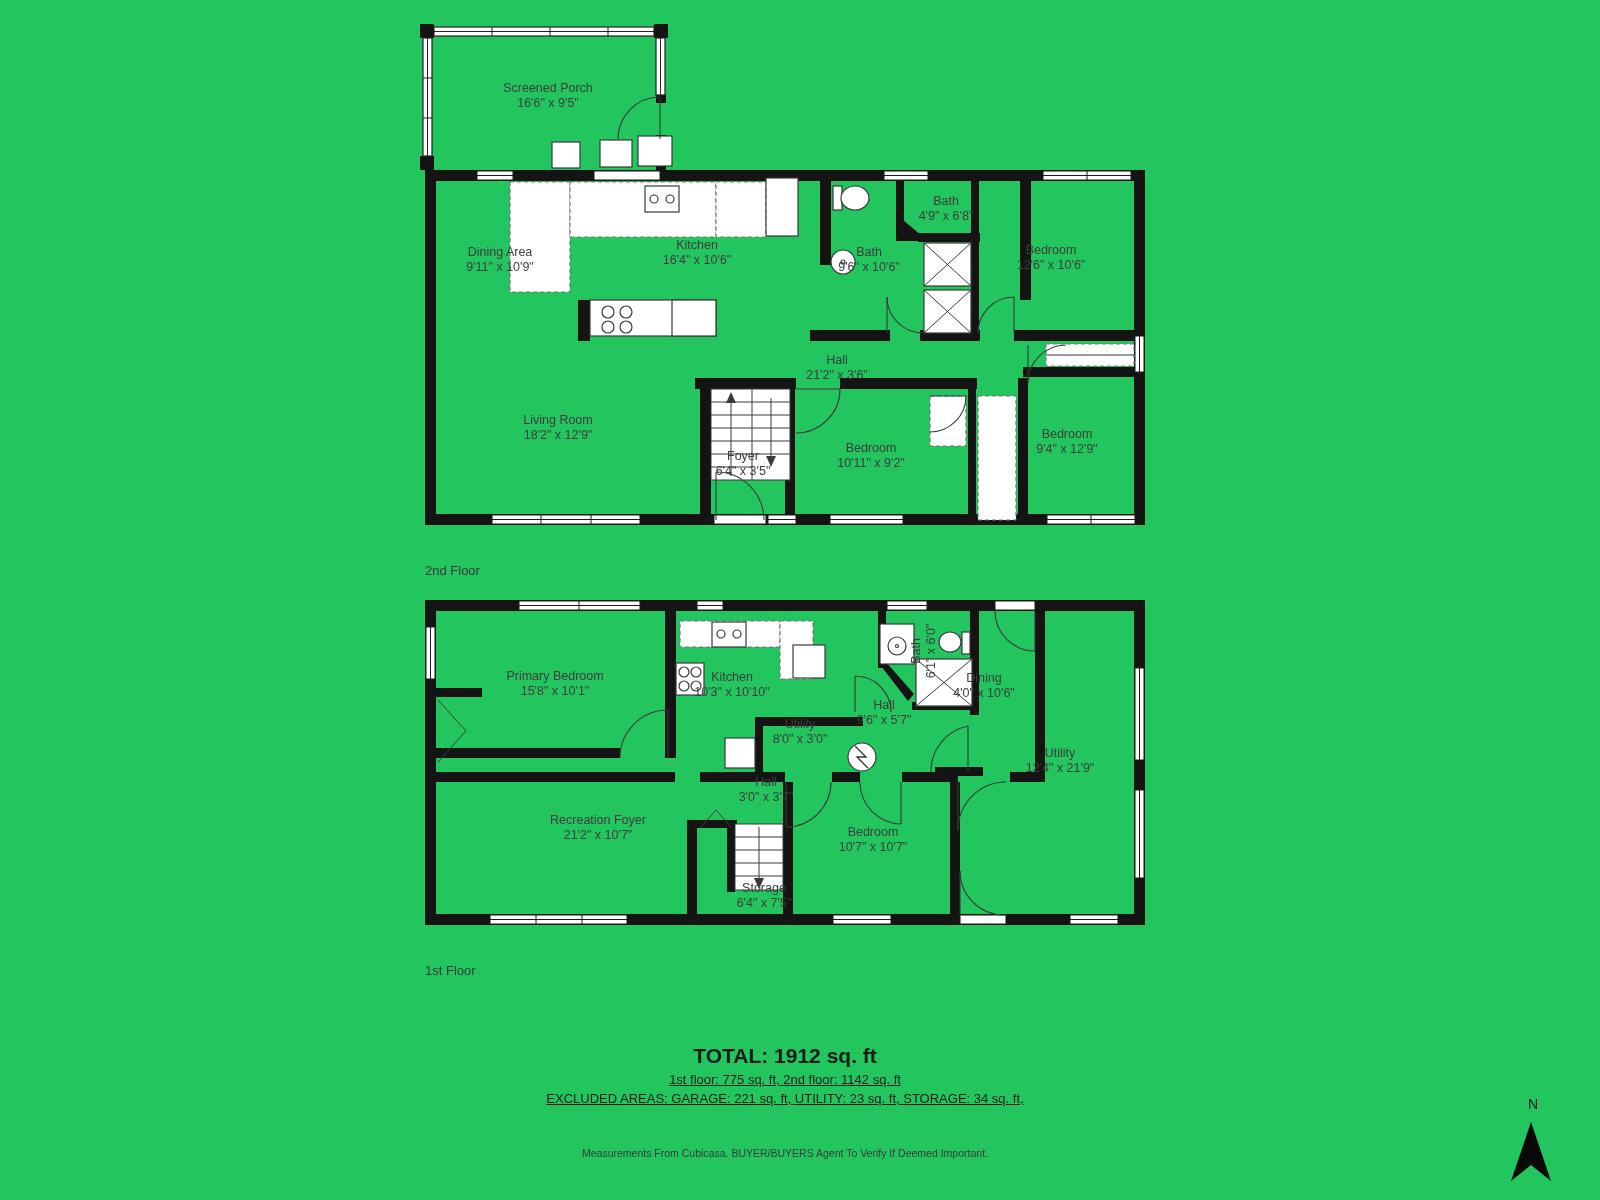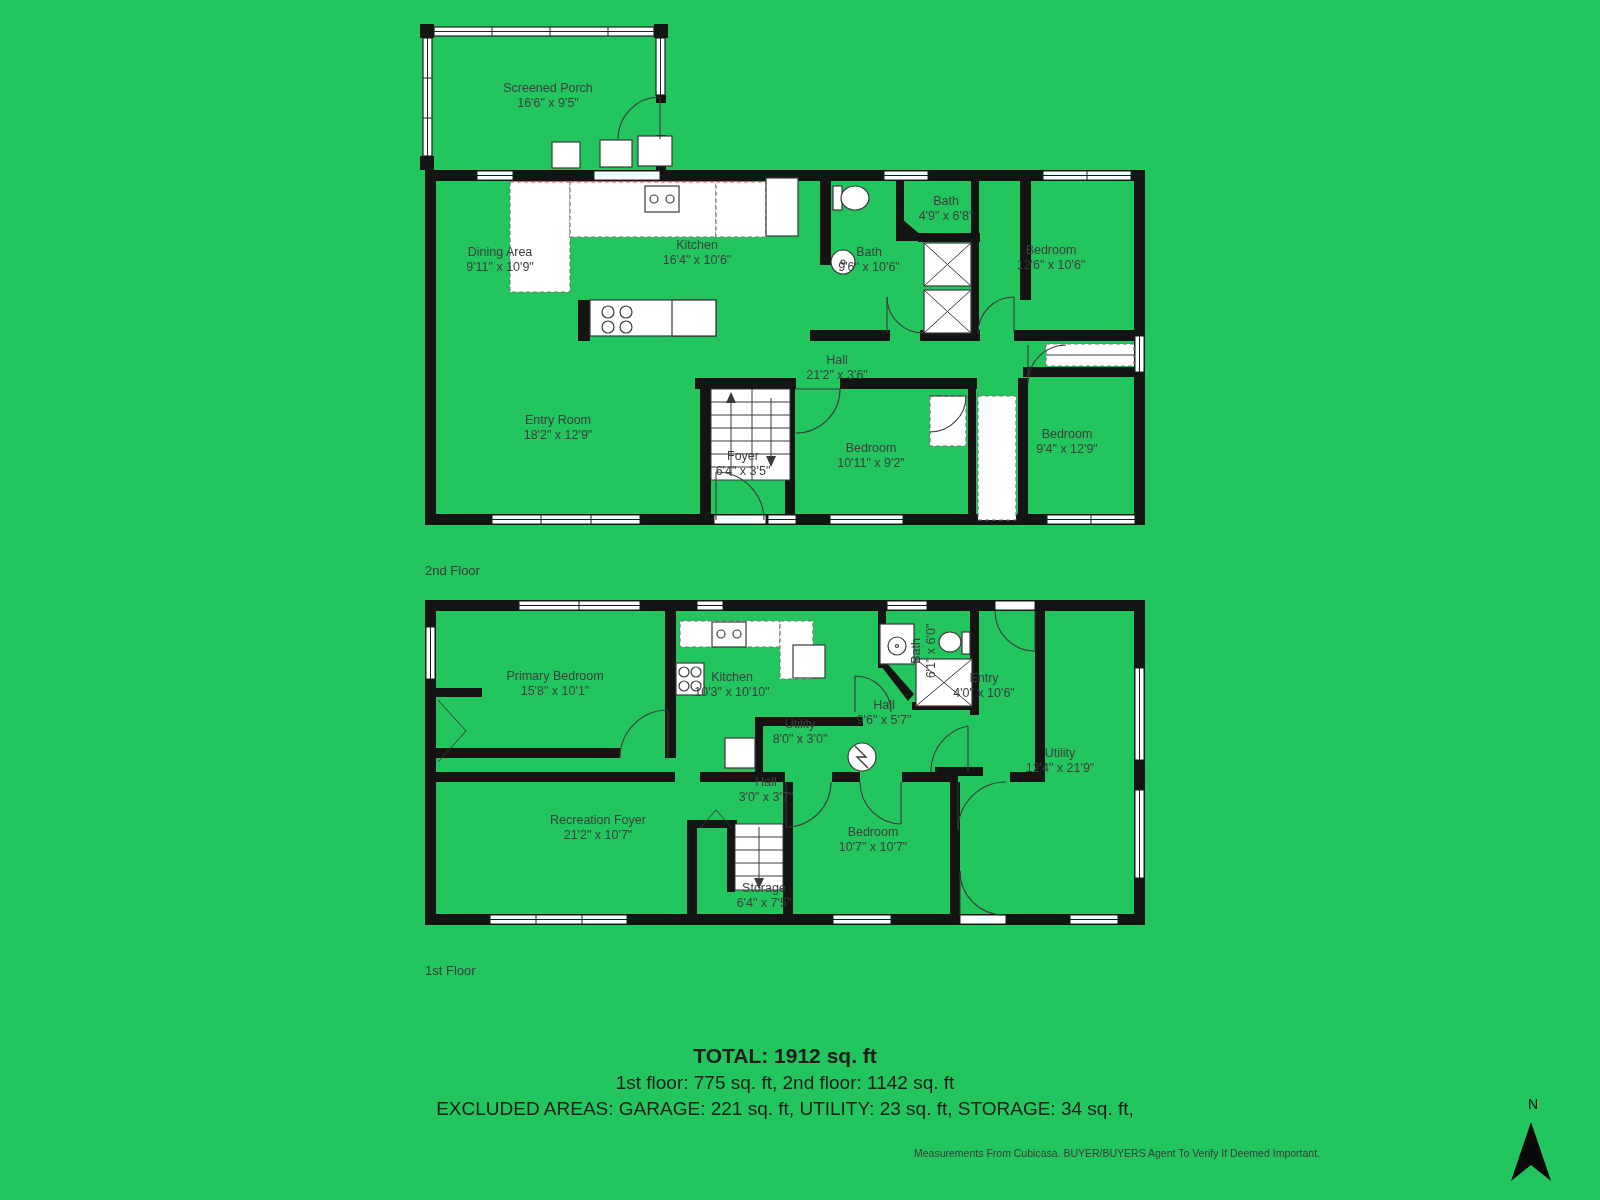--- a/index.html
+++ b/index.html
@@ -7,22 +7,22 @@
           font-family:"Liberation Sans", sans-serif;padding-left:31px;}
   #plan-svg{position:absolute;left:0;top:0;}
   .room-label{position:absolute;transform:translate(-50%,-50%);text-align:center;
               color:#3d3d3d;font-size:12.5px;line-height:1.22;white-space:nowrap;}
   .room-label .nm{display:block;}
   .room-label .dm{display:block;}
   .room-label.rot{transform:translate(-50%,-50%) rotate(-90deg);}
   .floor-label{position:absolute;color:#3a3a3a;font-size:13px;}
   #summary{position:absolute;left:250px;top:1044px;width:1070px;text-align:center;color:#1c1c1c;}
   #summary .tot{font-size:21px;font-weight:700;margin:0 0 4px 0;}
-  #summary .ln{font-size:19px;font-weight:400;margin:0 0 4px 0;}
-  #disclaimer{position:absolute;left:250px;top:1147px;width:1070px;text-align:right;
+  #summary .ln{font-size:13px;font-weight:400;margin:0 0 4px 0;text-decoration:underline;}
+  #disclaimer{position:absolute;left:250px;top:1147px;width:1070px;text-align:center;
               color:#3a3a3a;font-size:10.5px;}
   #compass-n{position:absolute;left:1533px;top:1104px;transform:translate(-50%,-50%);
              color:#111;font-size:14px;}
 </style>
 </head>
 <body>
 
 <div id="canvas">
 
 <svg id="plan-svg" width="1600" height="1200" viewBox="0 0 1600 1200">
@@ -323,21 +323,21 @@
     </div>
 <div class="room-label" style="left:1051px;top:258px">
       <span class="nm">Bedroom</span>
       <span class="dm">12'6" x 10'6"</span>
     </div>
 <div class="room-label" style="left:837px;top:368px">
       <span class="nm">Hall</span>
       <span class="dm">21'2" x 3'6"</span>
     </div>
 <div class="room-label" style="left:558px;top:428px">
-      <span class="nm">Entry Room</span>
+      <span class="nm">Living Room</span>
       <span class="dm">18'2" x 12'9"</span>
     </div>
 <div class="room-label" style="left:743px;top:464px">
       <span class="nm">Foyer</span>
       <span class="dm">6'4" x 3'5"</span>
     </div>
 <div class="room-label" style="left:871px;top:456px">
       <span class="nm">Bedroom</span>
       <span class="dm">10'11" x 9'2"</span>
     </div>
@@ -352,21 +352,21 @@
     </div>
 <div class="room-label" style="left:732px;top:685px">
       <span class="nm">Kitchen</span>
       <span class="dm">10'3" x 10'10"</span>
     </div>
 <div class="room-label rot" style="left:924px;top:651px">
       <span class="nm">Bath</span>
       <span class="dm">6'1" x 6'0"</span>
     </div>
 <div class="room-label" style="left:984px;top:686px">
-      <span class="nm">Entry</span>
+      <span class="nm">Dining</span>
       <span class="dm">4'0" x 10'6"</span>
     </div>
 <div class="room-label" style="left:800px;top:732px">
       <span class="nm">Utility</span>
       <span class="dm">8'0" x 3'0"</span>
     </div>
 <div class="room-label" style="left:884px;top:713px">
       <span class="nm">Hall</span>
       <span class="dm">9'6" x 5'7"</span>
     </div>

